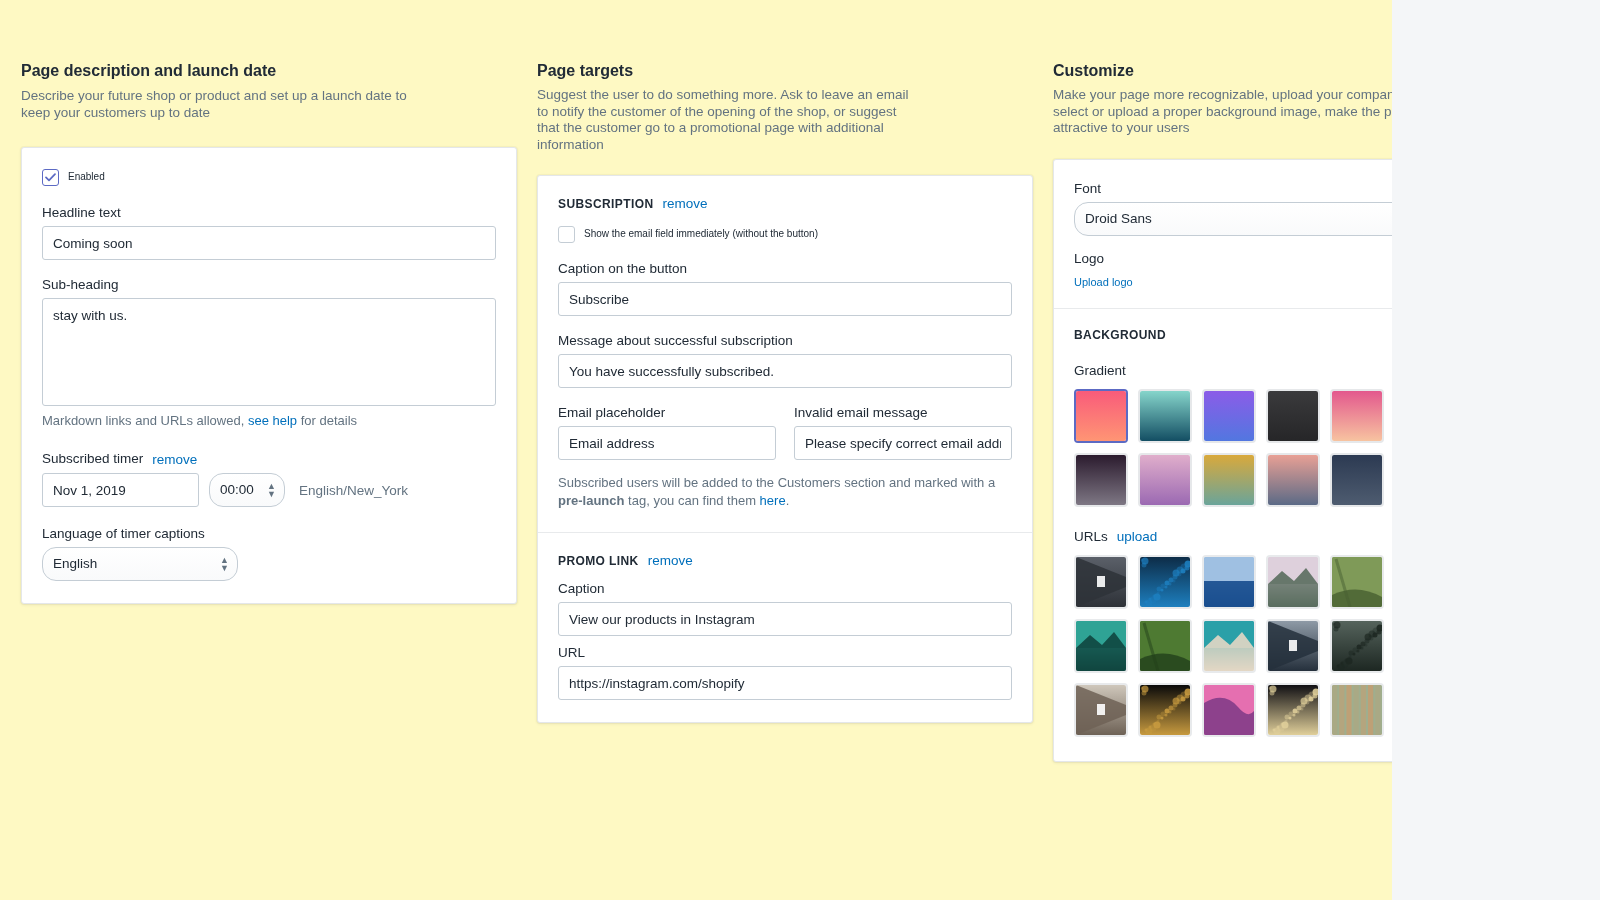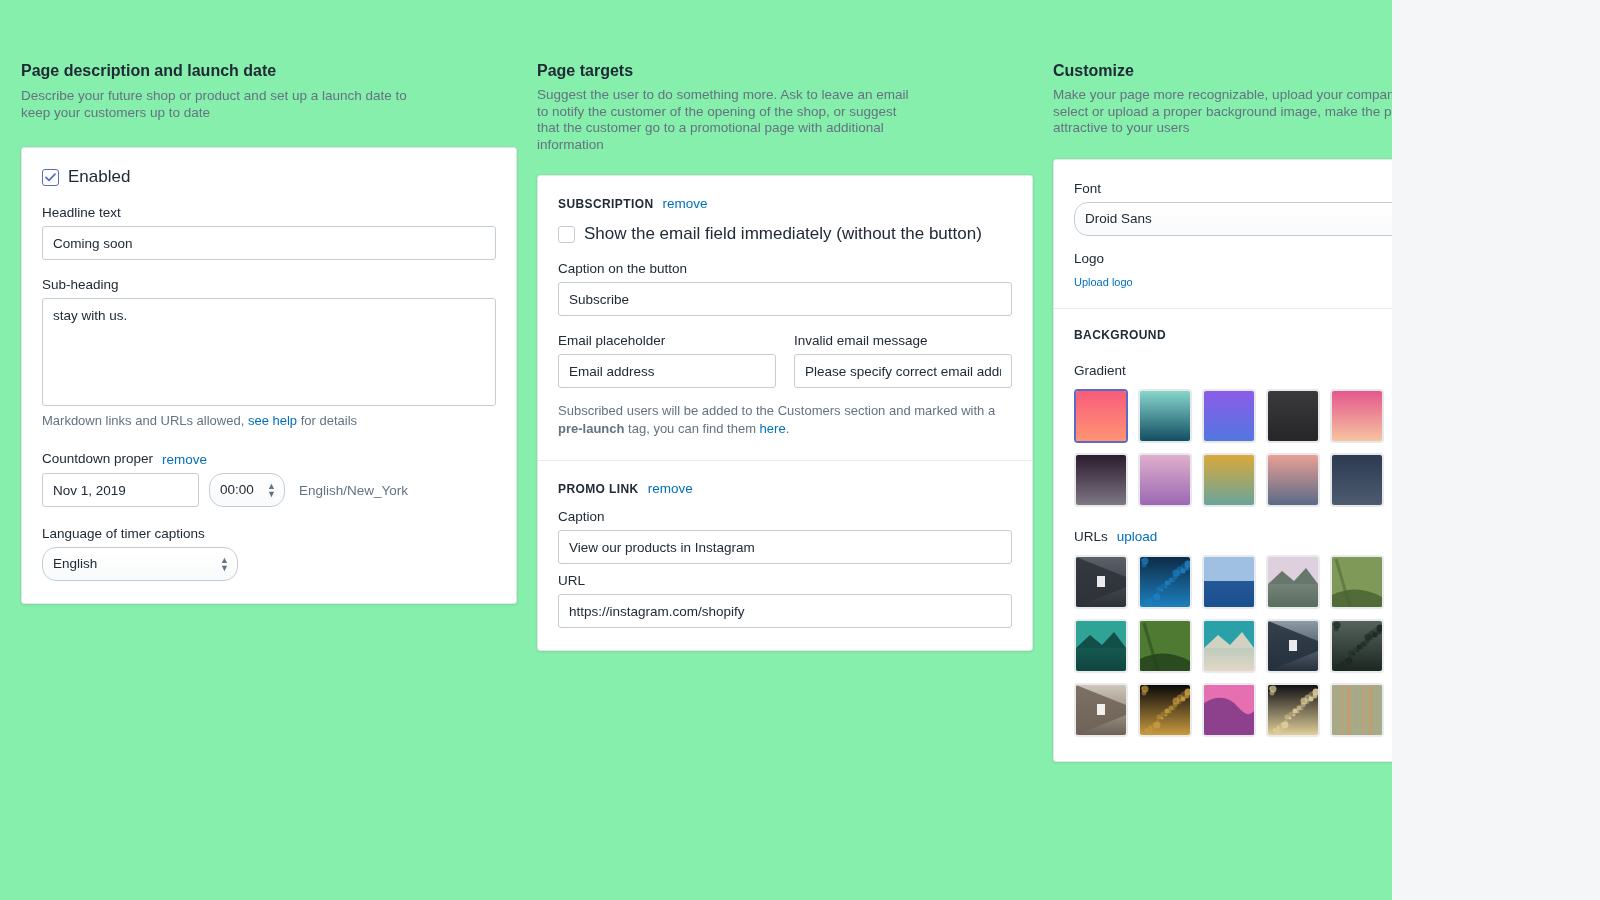--- a/index.html
+++ b/index.html
@@ -6,21 +6,21 @@
   html, body {
     margin: 0; padding: 0;
     width: 1600px; height: 900px;
     background: #f4f6f8;
     font-family: "Liberation Sans", sans-serif;
     -webkit-font-smoothing: antialiased;
   }
   .page {
     position: relative;
     width: 1392px; height: 900px;
-    background: #86efac;
+    background: #fef9c3;
     overflow: hidden;
   }
   .col {
     position: absolute;
     top: 60px;
   }
   .col-1 { left: 21px;   width: 496px; }
   .col-2 { left: 537px;  width: 496px; }
   .col-3 { left: 1053px; width: 496px; }
 
@@ -129,21 +129,21 @@
     border: 1px solid #c4cdd5;
     background: #fff;
     display: inline-flex;
     align-items: center; justify-content: center;
     flex: 0 0 auto;
     cursor: pointer;
   }
   .cbox.checked { border-color: #5c6ac4; }
   .cbox svg { display: block; }
   .cbox-label {
-    font-size: 17px;
+    font-size: 10px;
     color: #212b36;
     margin-left: 9px;
     line-height: 18px;
   }
 
   .subhead {
     font-size: 12px;
     font-weight: bold;
     color: #212b36;
     letter-spacing: 0.4px;
@@ -207,21 +207,21 @@
         </div>
 
         <div style="margin-top:16px;">
           <label class="fld-label">Sub-heading</label>
           <textarea class="input" style="">stay with us.</textarea>
           <div class="helper"><span>Markdown links and URLs allowed, </span><a class="lnk">see help</a><span> for details</span></div>
         </div>
 
         <div style="margin-top:20px;">
           <div class="row-flex">
-            <span class="fld-label" style="margin-bottom:0;">Countdown proper</span>
+            <span class="fld-label" style="margin-bottom:0;">Subscribed timer</span>
             <a class="lnk sm-lnk">remove</a>
           </div>
           <div class="row-flex" style="margin-top:5px;">
             <input class="input" type="text" style="width: 157px;" value="Nov 1, 2019">
             <div class="select-wrap" style="width:76px;margin-left:10px;">
               <select class="select">
                 <option>00:00</option>
               </select>
               <span class="select-arrows">
                   <i>▲</i>
@@ -264,20 +264,24 @@
         <div class="row-flex" style="margin-top:14px;">
           <span class="cbox"></span>
           <span class="cbox-label">Show the email field immediately (without the button)</span>
         </div>
 
         <div style="margin-top:17px;">
           <label class="fld-label">Caption on the button</label>
           <input class="input" type="text" value="Subscribe" style="">
         </div>
 
+        <div style="margin-top:16px;">
+          <label class="fld-label">Message about successful subscription</label>
+          <input class="input" type="text" value="You have successfully subscribed." style="">
+        </div>
 
         <div style="display:flex;gap:18px;margin-top:16px;">
           <div style="flex:1;">
             <label class="fld-label">Email placeholder</label>
             <input class="input" type="text" value="Email address" style="">
           </div>
           <div style="flex:1;">
             <label class="fld-label">Invalid email message</label>
             <input class="input" type="text" value="Please specify correct email address" style="">
           </div>

